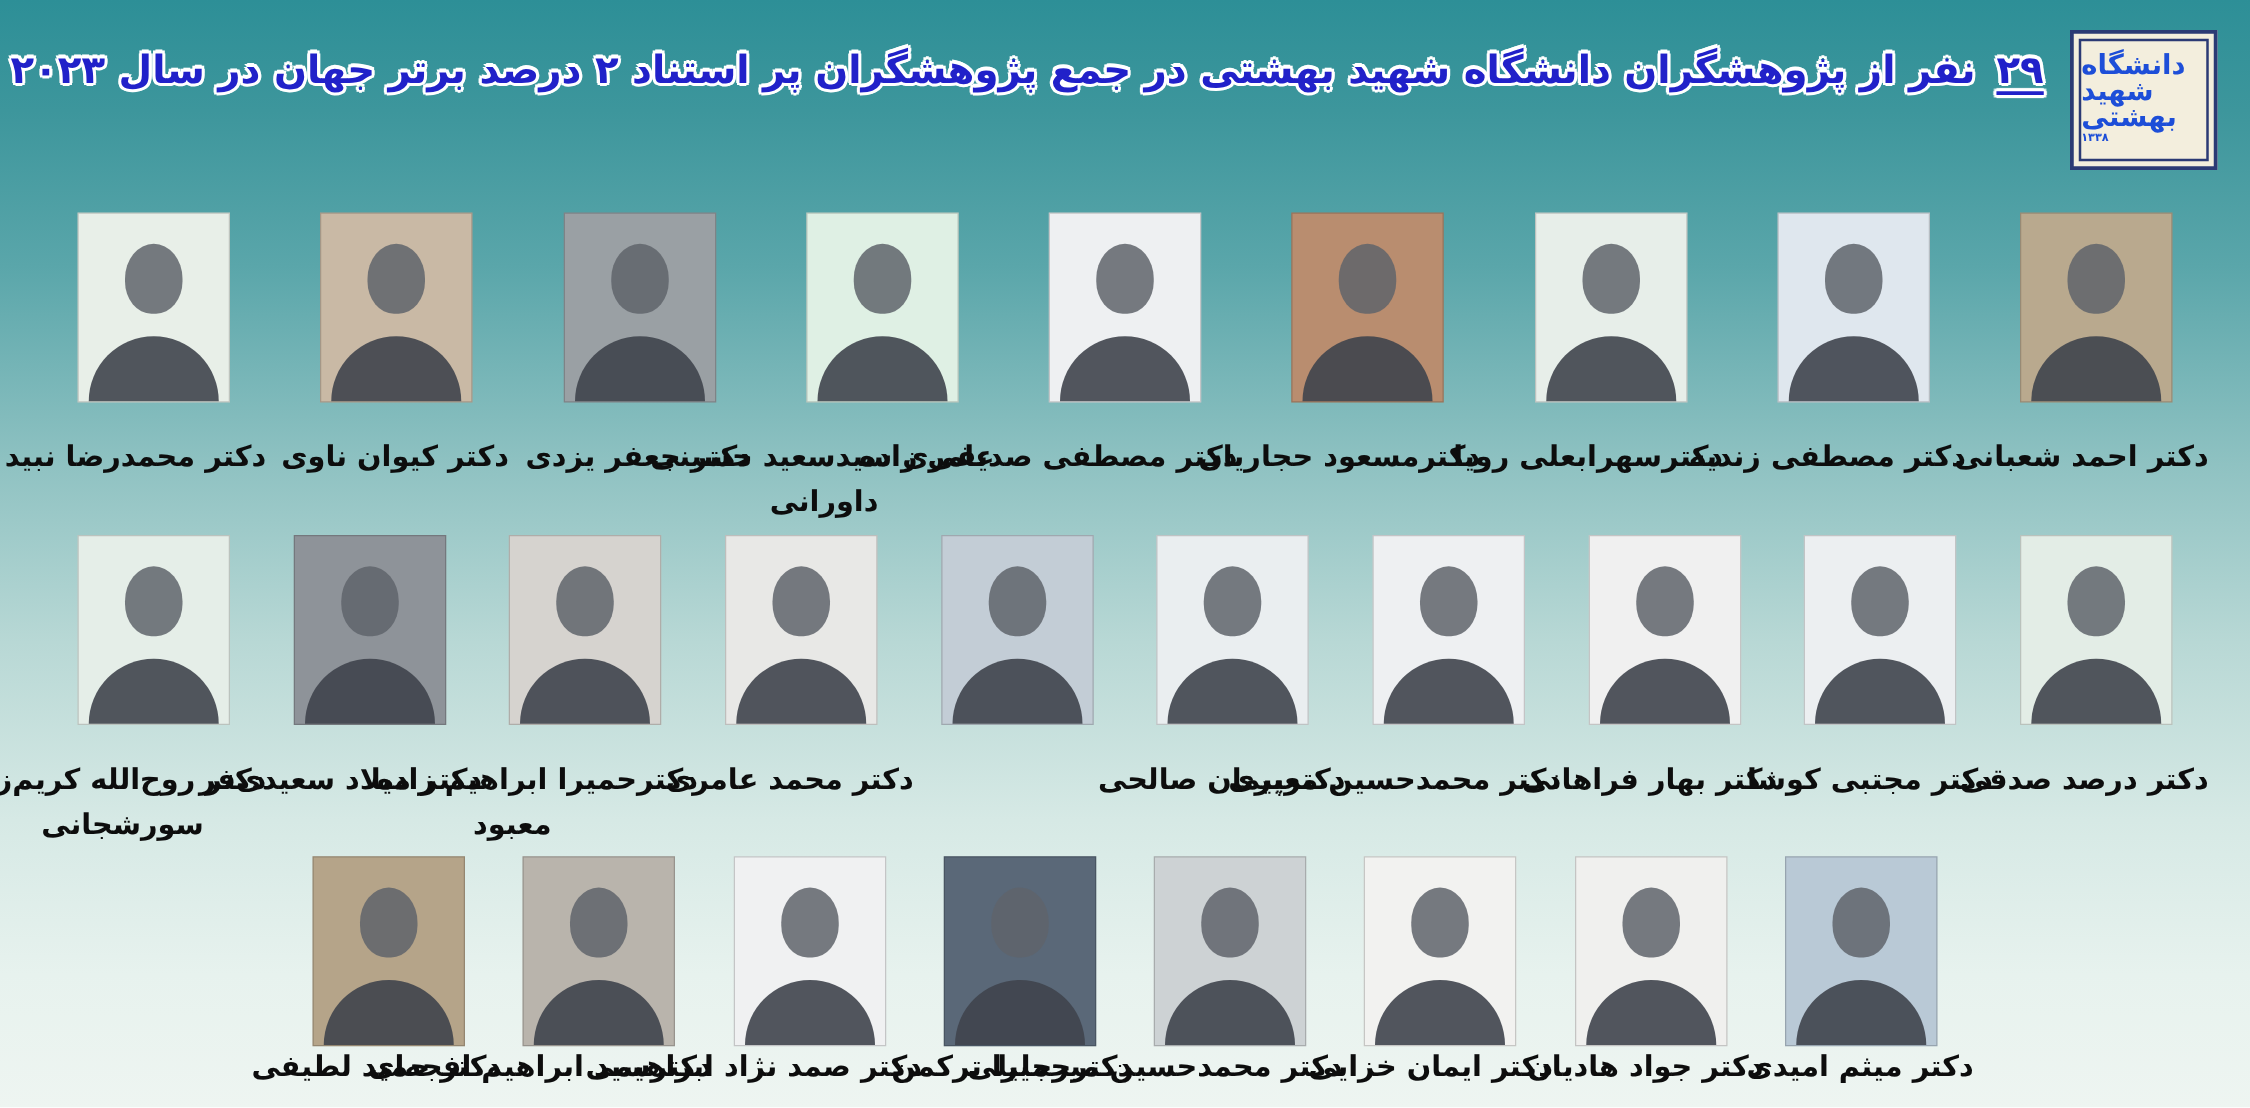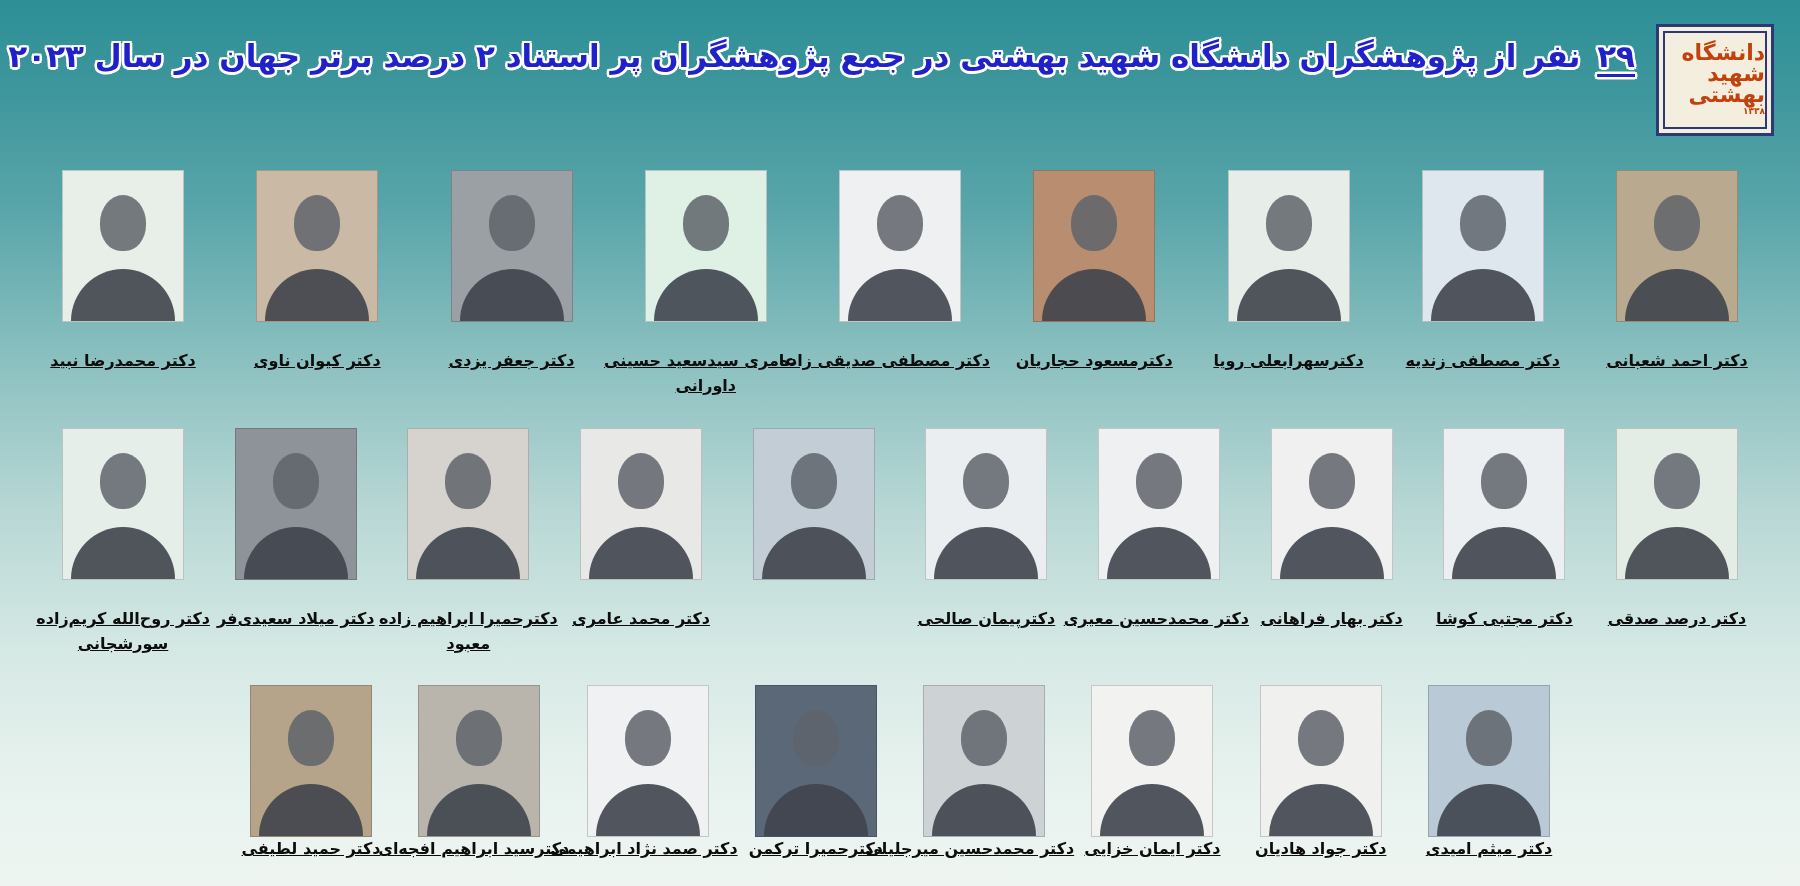--- a/index.html
+++ b/index.html
@@ -38,23 +38,23 @@
     width: 118px; height: 112px;
     background: #f3eedd;
     border: 3px solid #2b3a74;
     box-sizing: border-box;
     display: flex; align-items: center; justify-content: center;
   }
   .logo-inner {
     width: 100px; height: 94px;
     border: 2px solid #2b3a74;
     display: flex; flex-direction: column;
-    align-items: flex-start; justify-content: center;
+    align-items: flex-end; justify-content: center;
     direction: rtl; text-align: center;
-    color: #c2410c; font-weight: bold;
+    color: #1d4ed8; font-weight: bold;
   }
   .logo-line { font-size: 22px; line-height: 0.95; white-space: nowrap; }
   .logo-year { font-size: 9px; line-height: 1.2; }
 
   
   .row {
     position: absolute; left: 0; right: 0;
     display: flex; direction: rtl;
     justify-content: space-between;
   }
@@ -82,24 +82,23 @@
   }
   .silhouette::after { 
     content: ""; position: absolute;
     left: 50%; bottom: -14px; width: 104px; height: 66px;
     margin-left: -52px; border-radius: 52px 52px 0 0;
     background: #3f444c; opacity: 0.9;
   }
   .name {
     margin-top: 27px;
     width: 180px;
-    direction: rtl; text-align: center;
-    font-size: 16px; font-weight: bold; color: #0d0d0d;
+    direction: rtl; text-align: left;
+    font-size: 23px; font-weight: bold; color: #0d0d0d;
     line-height: 1.55;
-    text-decoration: underline;
   }
   .row-3 .name { margin-top: 0; }
   .name span { display: block; white-space: nowrap; }
 </style>
 </head>
 <body>
 
 <div class="poster">
 
   <div class="header">

